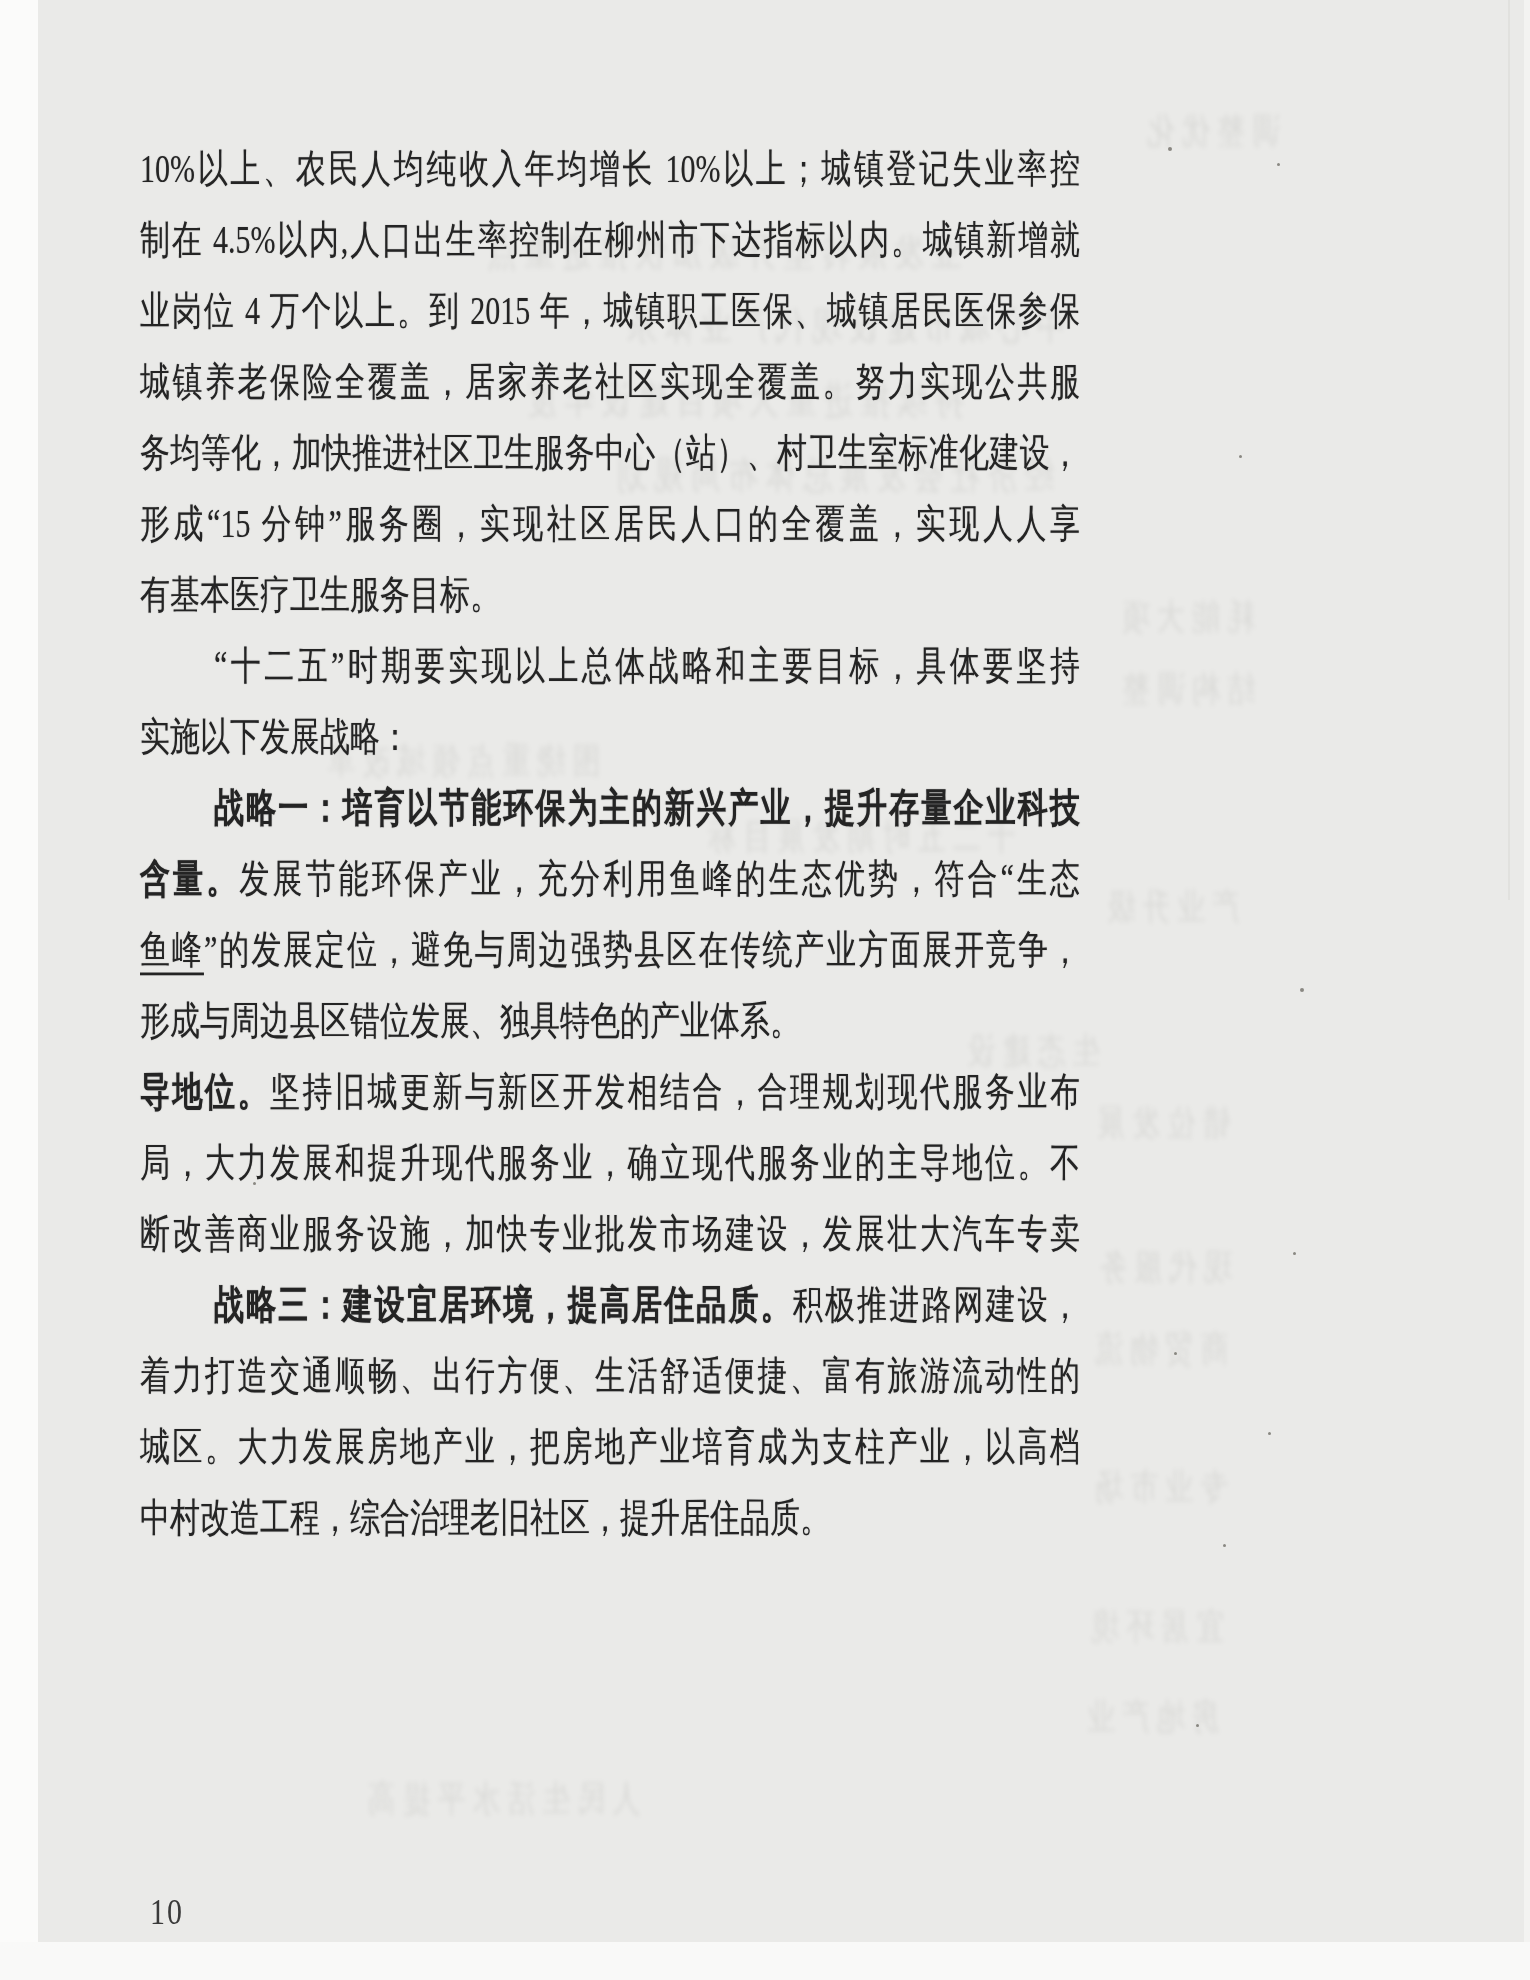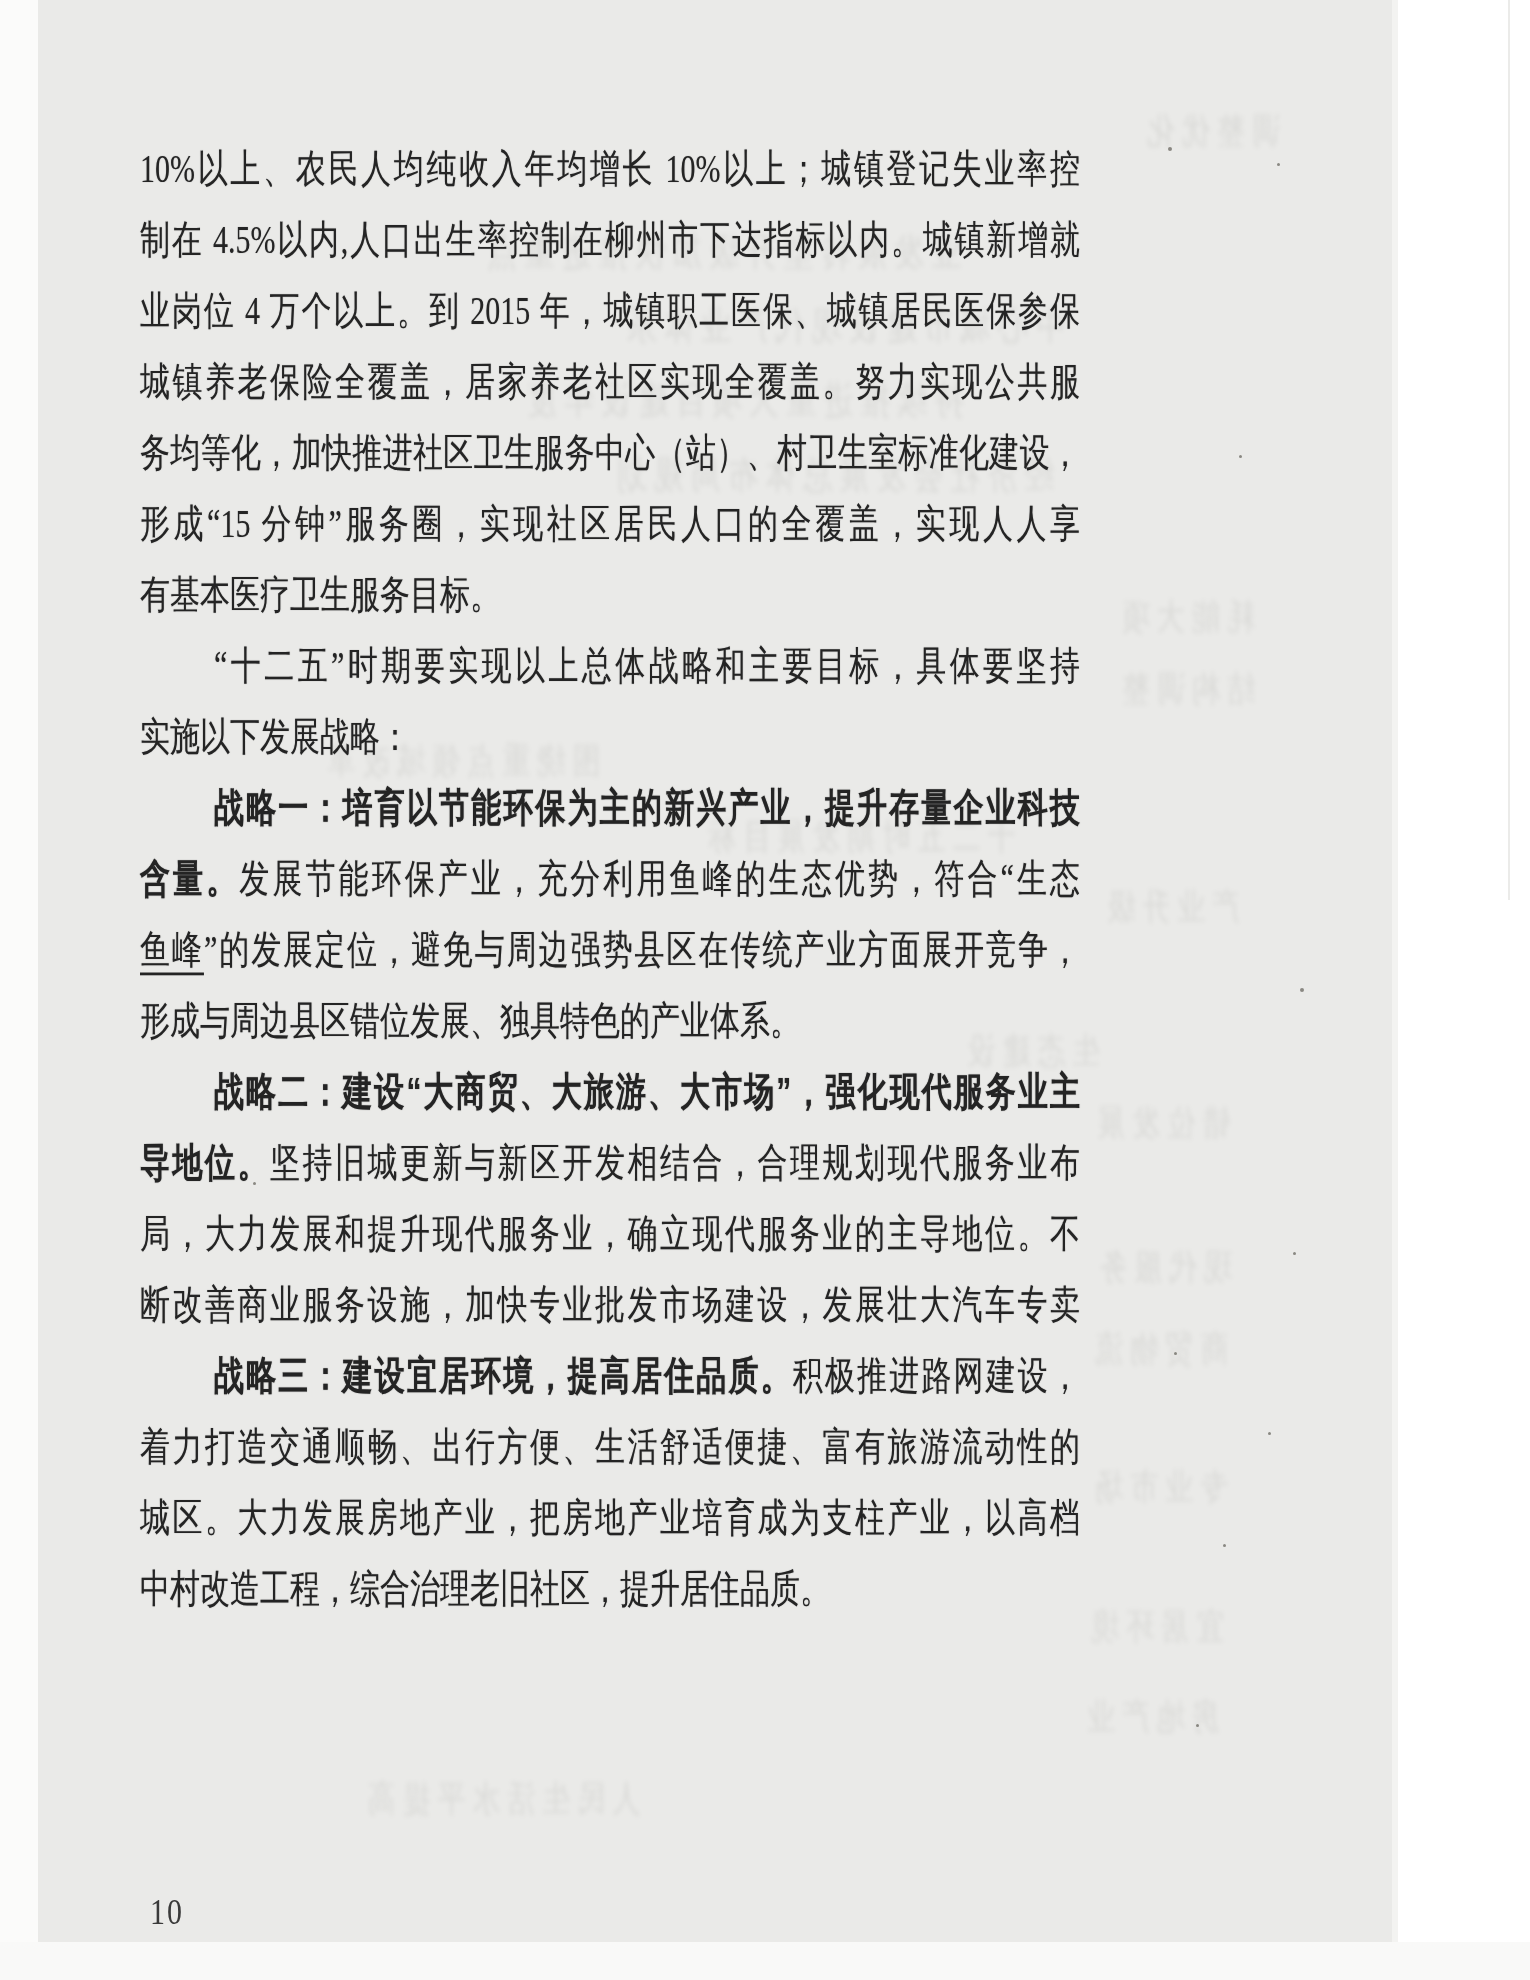--- a/index.html
+++ b/index.html
@@ -1,17 +1,17 @@
 <!DOCTYPE html>
 <html><head>
 <meta charset="utf-8">
 <style>
   html,body{margin:0;padding:0;width:1530px;height:1980px;overflow:hidden;
     font-family:"Liberation Serif","DejaVu Serif",serif;}
-  .paper{position:absolute;left:0;top:0;width:1398px;height:1980px;
+  .paper{position:absolute;left:0;top:0;width:1530px;height:1980px;
     background:#eaeae8;}
   .edge-left{position:absolute;left:0;top:0;width:38px;height:1980px;background:#fbfbfa;}
   .edge-bottom{position:absolute;left:0;top:1942px;width:1530px;height:38px;background:#f9f9f8;}
   .edge-right{position:absolute;right:0;top:0;width:6px;height:1980px;background:#f3f3f1;}
   .crease{position:absolute;left:1508px;top:0;width:2px;height:900px;background:#d8d8d4;opacity:.5;}
 
   .text-block{position:absolute;left:140px;top:133px;width:940px;}
   .line{height:71px;position:relative;}
   .line-inner{display:block;height:71px;line-height:71px;font-size:30px;
     color:#242424;letter-spacing:0;transform:scaleY(1.32);transform-origin:50% 50%;
@@ -102,23 +102,20 @@
       </div>
       <div class="line">
         <div class="line-inner justify"><span class="seg-bold">含量。</span><span>发展节能环保产业，充分利用鱼峰的生态优势，符合“生态</span></div>
       </div>
       <div class="line">
         <div class="line-inner justify"><span class="seg-underline">鱼峰</span><span>”的发展定位，避免与周边强势县区在传统产业方面展开竞争，</span></div>
       </div>
       <div class="line">
         <div class="line-inner"><span>形成与周边县区错位发展、独具特色的产业体系。</span></div>
       </div>
-      <div class="line indent">
-        <div class="line-inner justify"><span class="seg-bold">战略二：建设“大商贸、大旅游、大市场”，强化现代服务业主</span></div>
-      </div>
       <div class="line">
         <div class="line-inner justify"><span class="seg-bold">导地位。</span><span>坚持旧城更新与新区开发相结合，合理规划现代服务业布</span></div>
       </div>
       <div class="line">
         <div class="line-inner justify"><span>局，大力发展和提升现代服务业，确立现代服务业的主导地位。不</span></div>
       </div>
       <div class="line">
         <div class="line-inner justify"><span>断改善商业服务设施，加快专业批发市场建设，发展壮大汽车专卖</span></div>
       </div>
       <div class="line indent">

